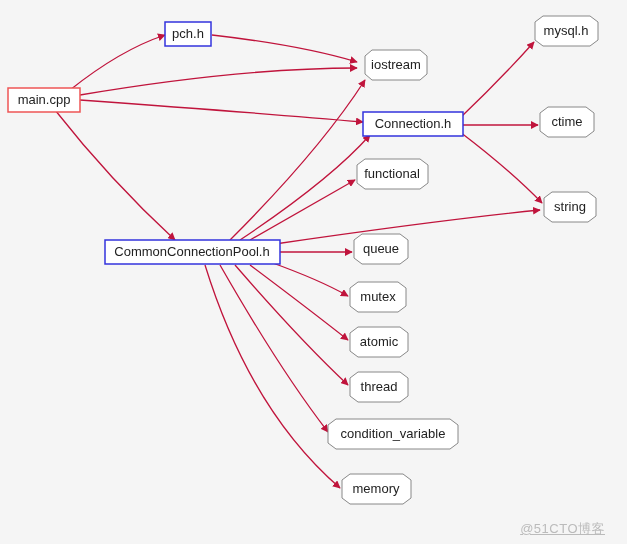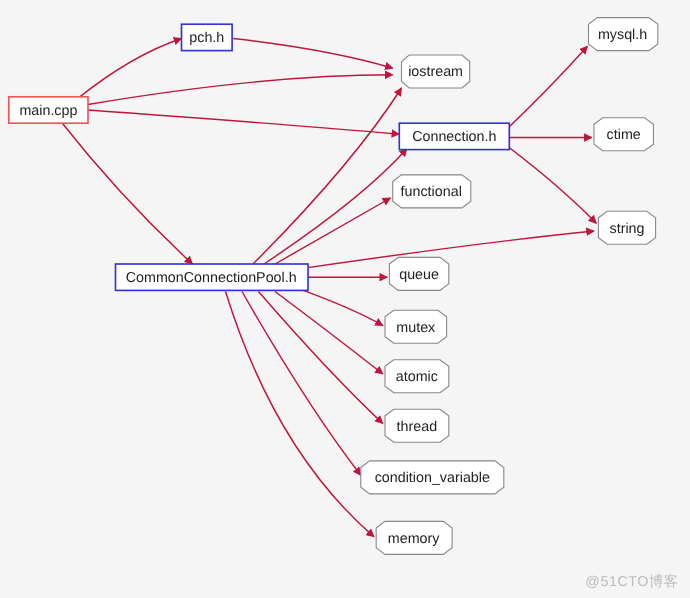--- a/index.html
+++ b/index.html
@@ -35,26 +35,27 @@
     text-anchor: middle;
     dominant-baseline: middle;
   }
   .edge {
     fill: none;
     stroke: #c0143c;
     stroke-width: 1.3;
   }
   .watermark {
     position: absolute;
-    right: 10px;
+    right: 22px;
     bottom: 6px;
     color: #bbb;
     font-size: 13px;
     letter-spacing: 0.5px;
     pointer-events: none;
+    text-decoration: underline;
   }
 </style>
 </head>
 <body>
 
 <svg width="627" height="544" viewBox="0 0 627 544">
   <defs>
     <marker id="arrow" viewBox="0 0 10 10" refX="9" refY="5" markerWidth="6" markerHeight="6" orient="auto-start-reverse">
       <path d="M 0 0 L 10 5 L 0 10 z" fill="#c0143c"></path>
     </marker>

